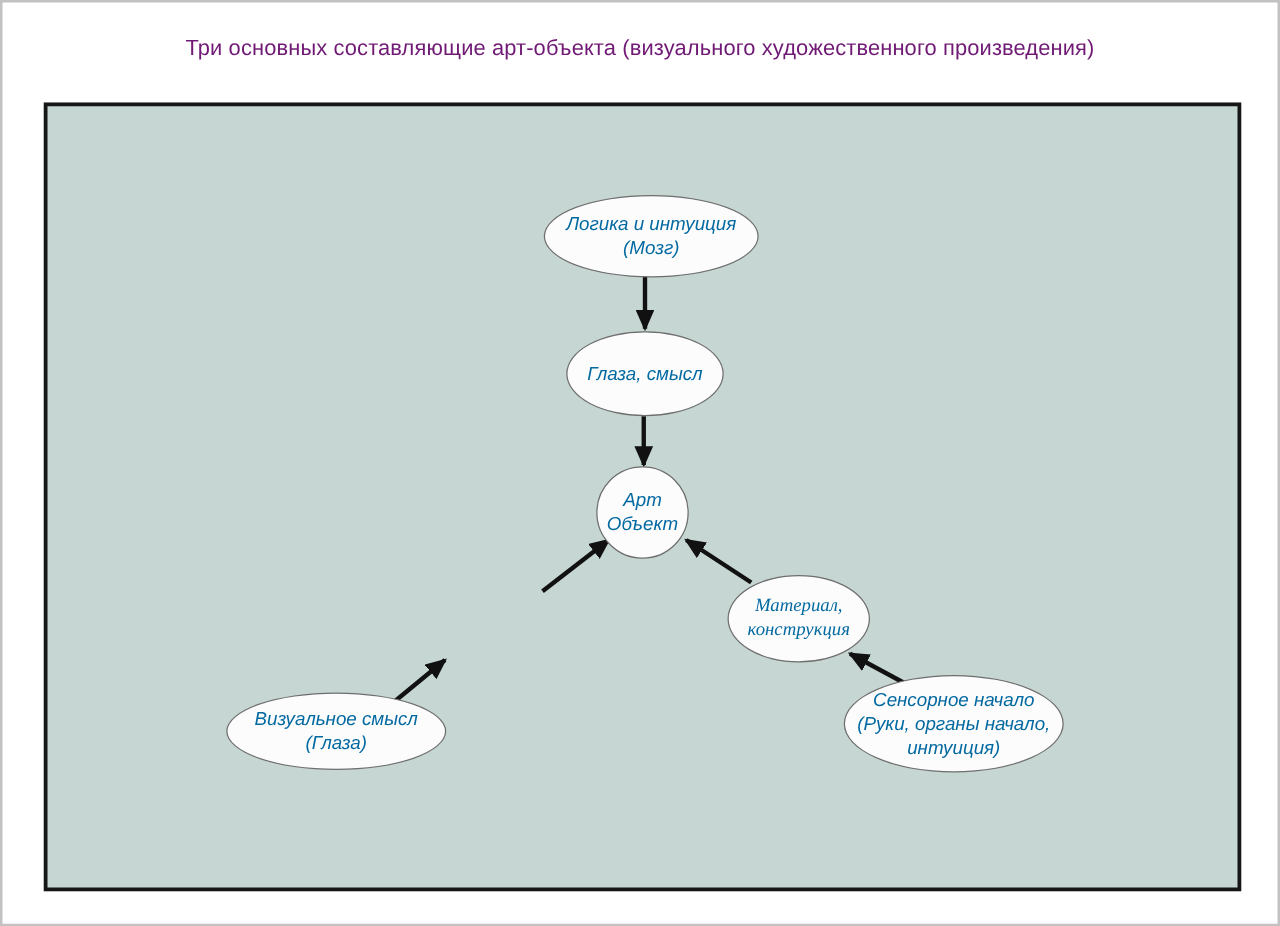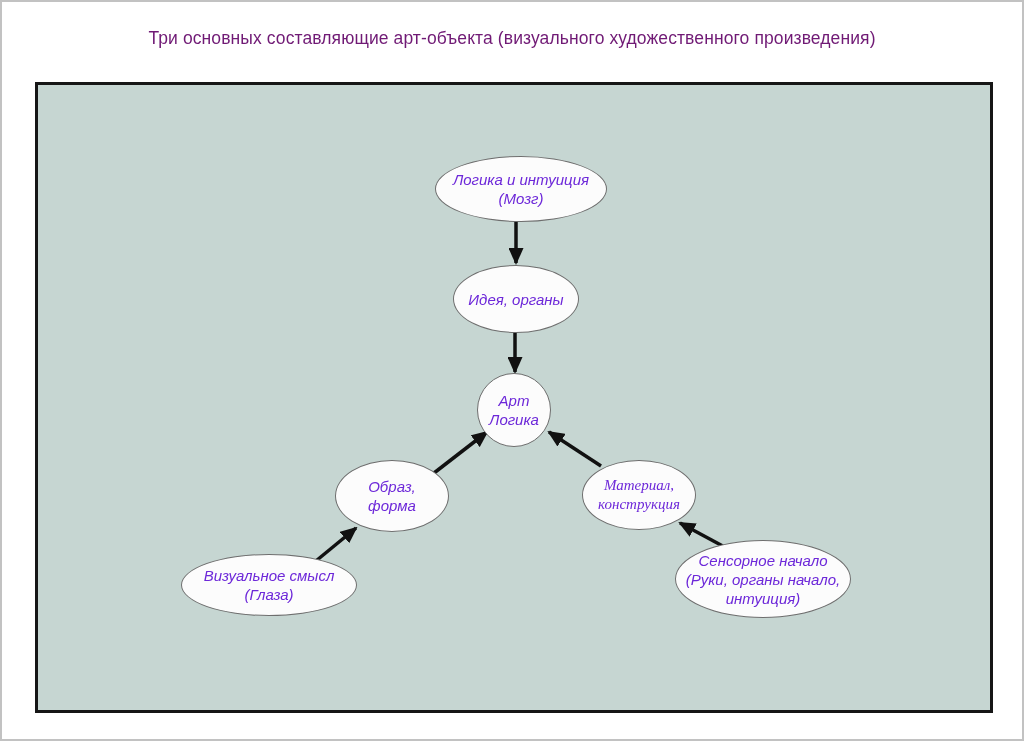--- a/index.html
+++ b/index.html
@@ -51,21 +51,21 @@
     border: 1px solid #6e6e6e;
     border-radius: 50%;
     display: flex;
     flex-direction: column;
     align-items: center;
     justify-content: center;
     text-align: center;
     font-style: italic;
     font-size: 15px;
     line-height: 19px;
-    color: #6d28d9;
+    color: #0369a1;
   }
   .node span { display: block; white-space: nowrap; }
 </style>
 </head>
 <body>
 
 <div class="page">
 
   <div class="title">Три основных составляющие арт-объекта (визуального художественного произведения)</div>
 
@@ -84,32 +84,28 @@
       <line x1="273" y1="480" x2="318" y2="443" stroke="#111111" stroke-width="3.5" marker-end="url(#ah)"></line>
       <line x1="694" y1="466" x2="642" y2="438" stroke="#111111" stroke-width="3.5" marker-end="url(#ah)"></line>
     </svg>
 
     <div class="node" style="left:397px; top:71px; width:172px; height:66px;">
       <span>Логика и интуиция</span>
       <span>(Мозг)</span>
     </div>
 
     <div class="node" style="left:415px; top:180px; width:126px; height:68px;">
-      <span>Идея, органы</span>
+      <span>Глаза, смысл</span>
     </div>
 
     <div class="node" style="left:439px; top:288px; width:74px; height:74px;">
       <span>Арт</span>
-      <span>Логика</span>
+      <span>Объект</span>
     </div>
 
-    <div class="node" style="left:297px; top:375px; width:114px; height:72px;">
-      <span>Образ,</span>
-      <span>форма</span>
-    </div>
 
     <div class="node" style="left:544px; top:375px; width:114px; height:70px;font-family:Liberation Serif, serif;">
       <span>Материал,</span>
       <span>конструкция</span>
     </div>
 
     <div class="node" style="left:143px; top:469px; width:176px; height:62px;">
       <span>Визуальное смысл</span>
       <span>(Глаза)</span>
     </div>

